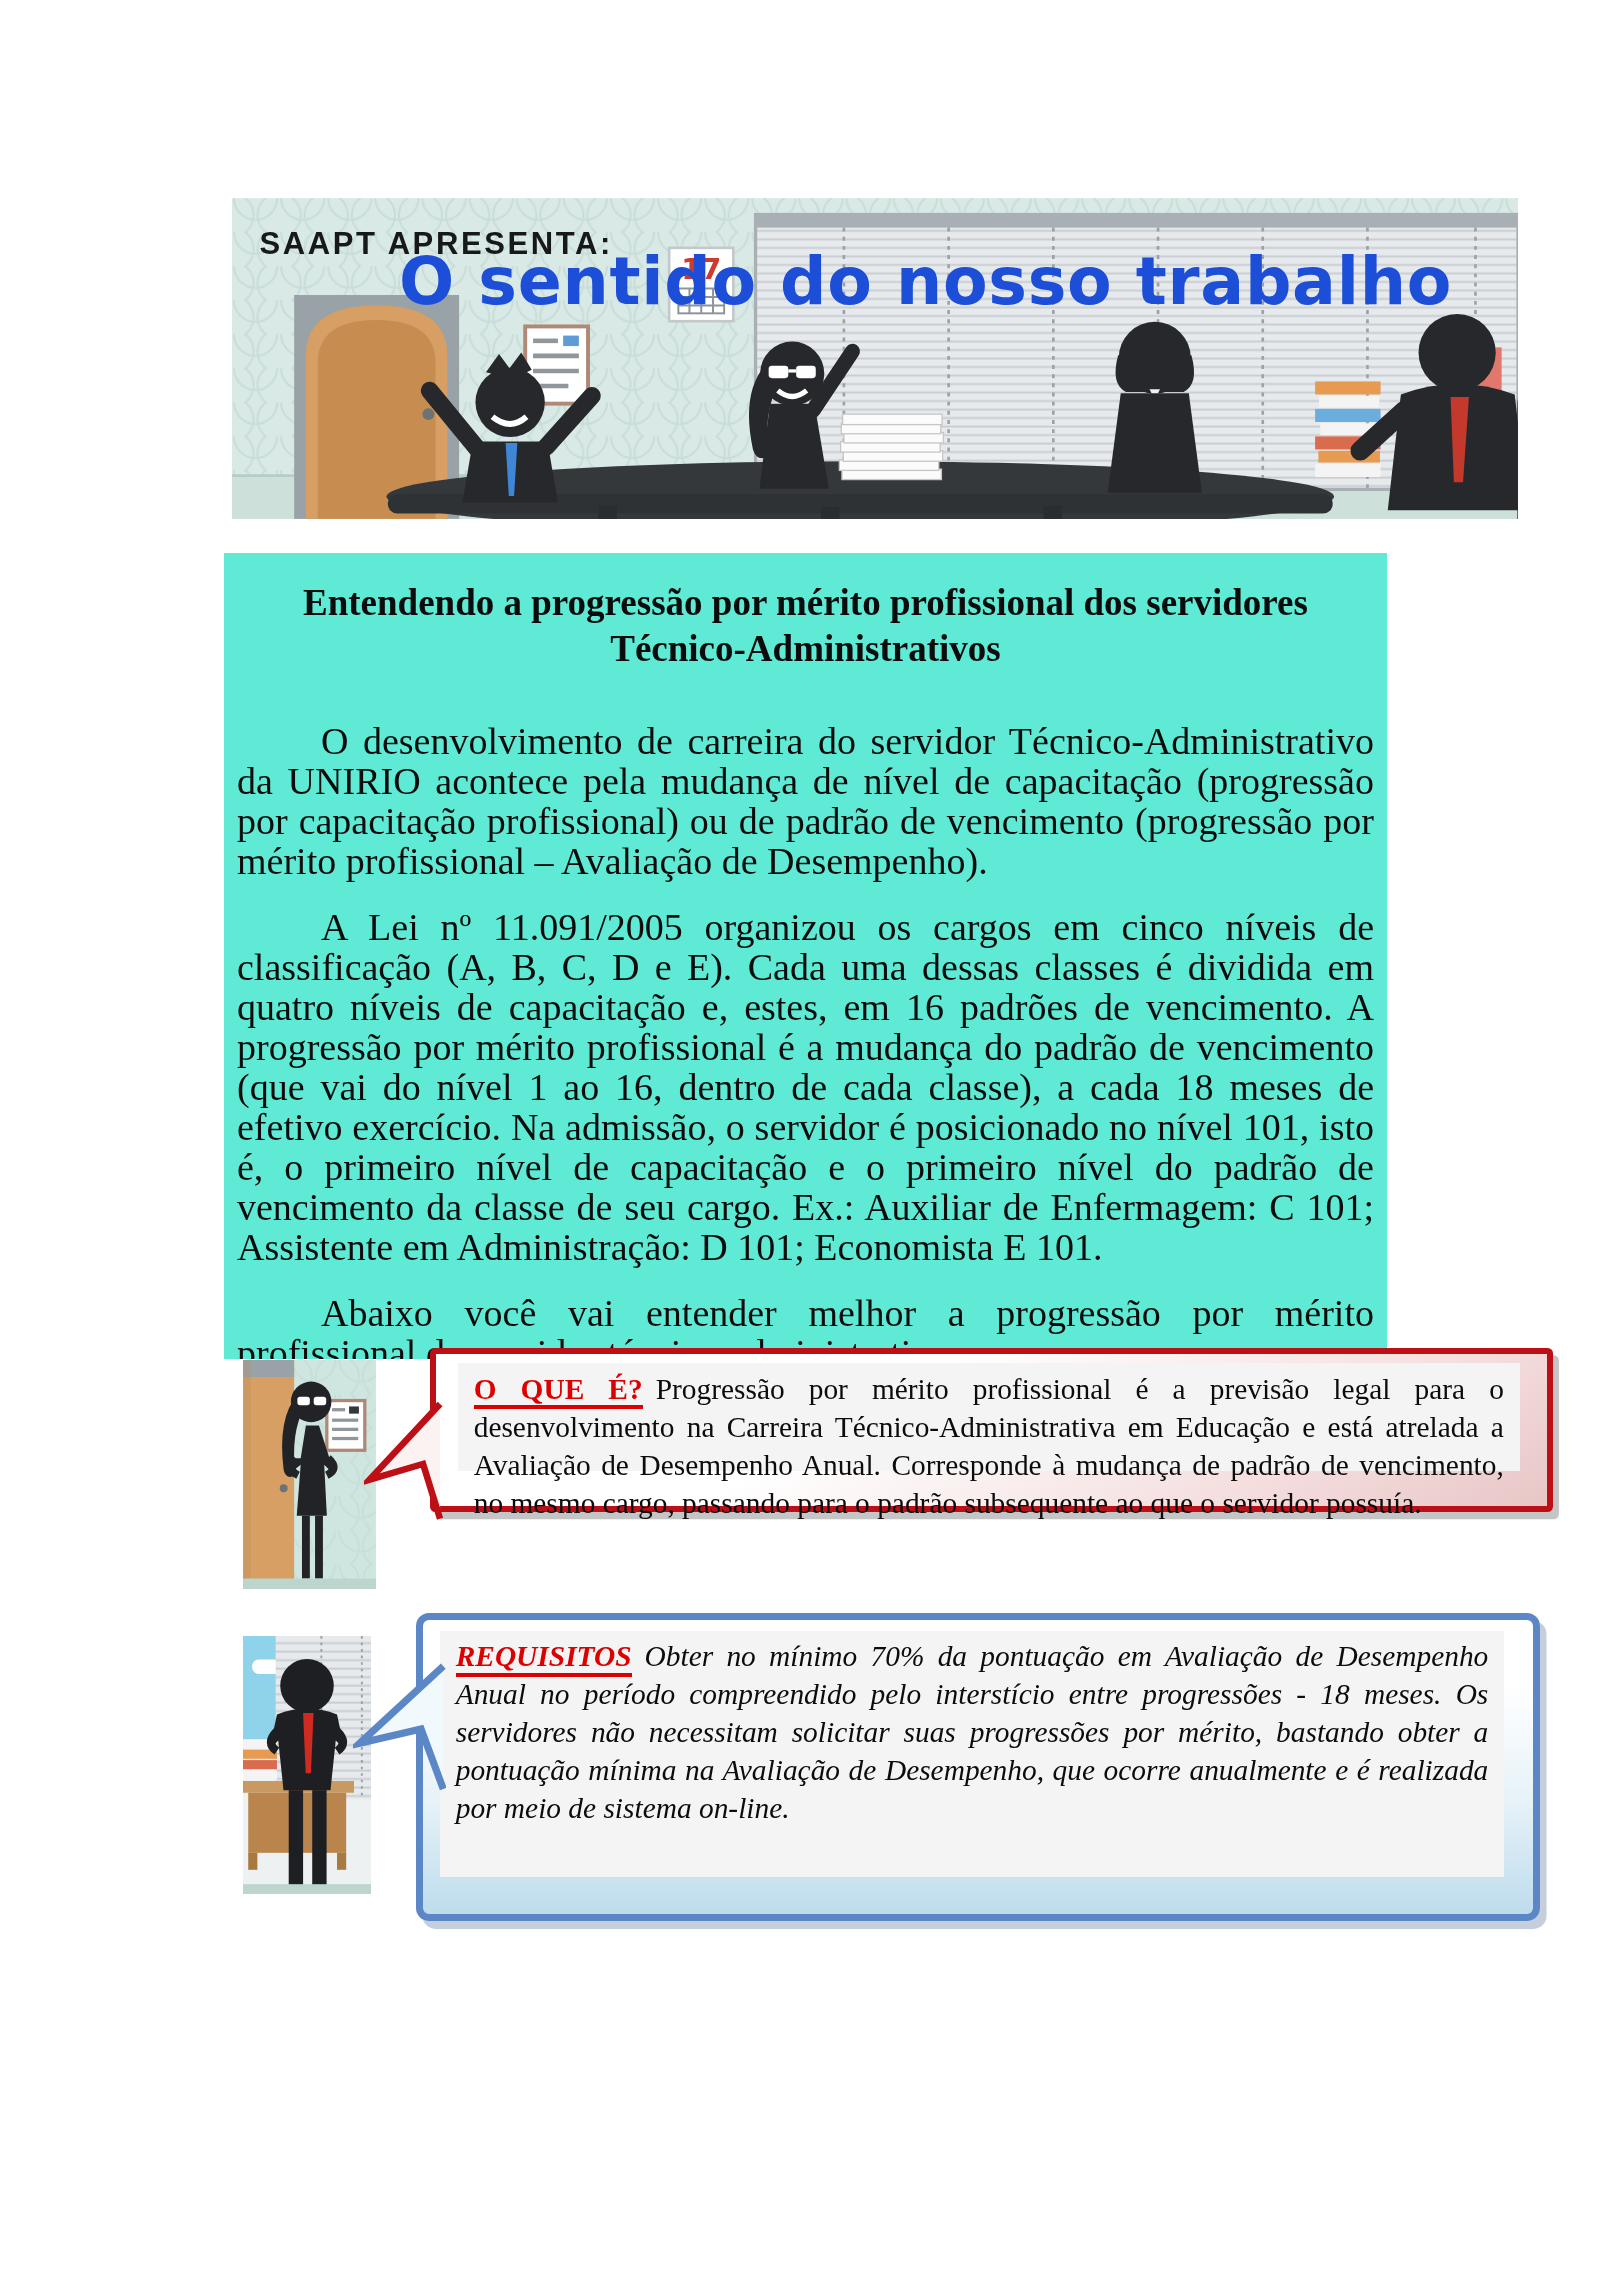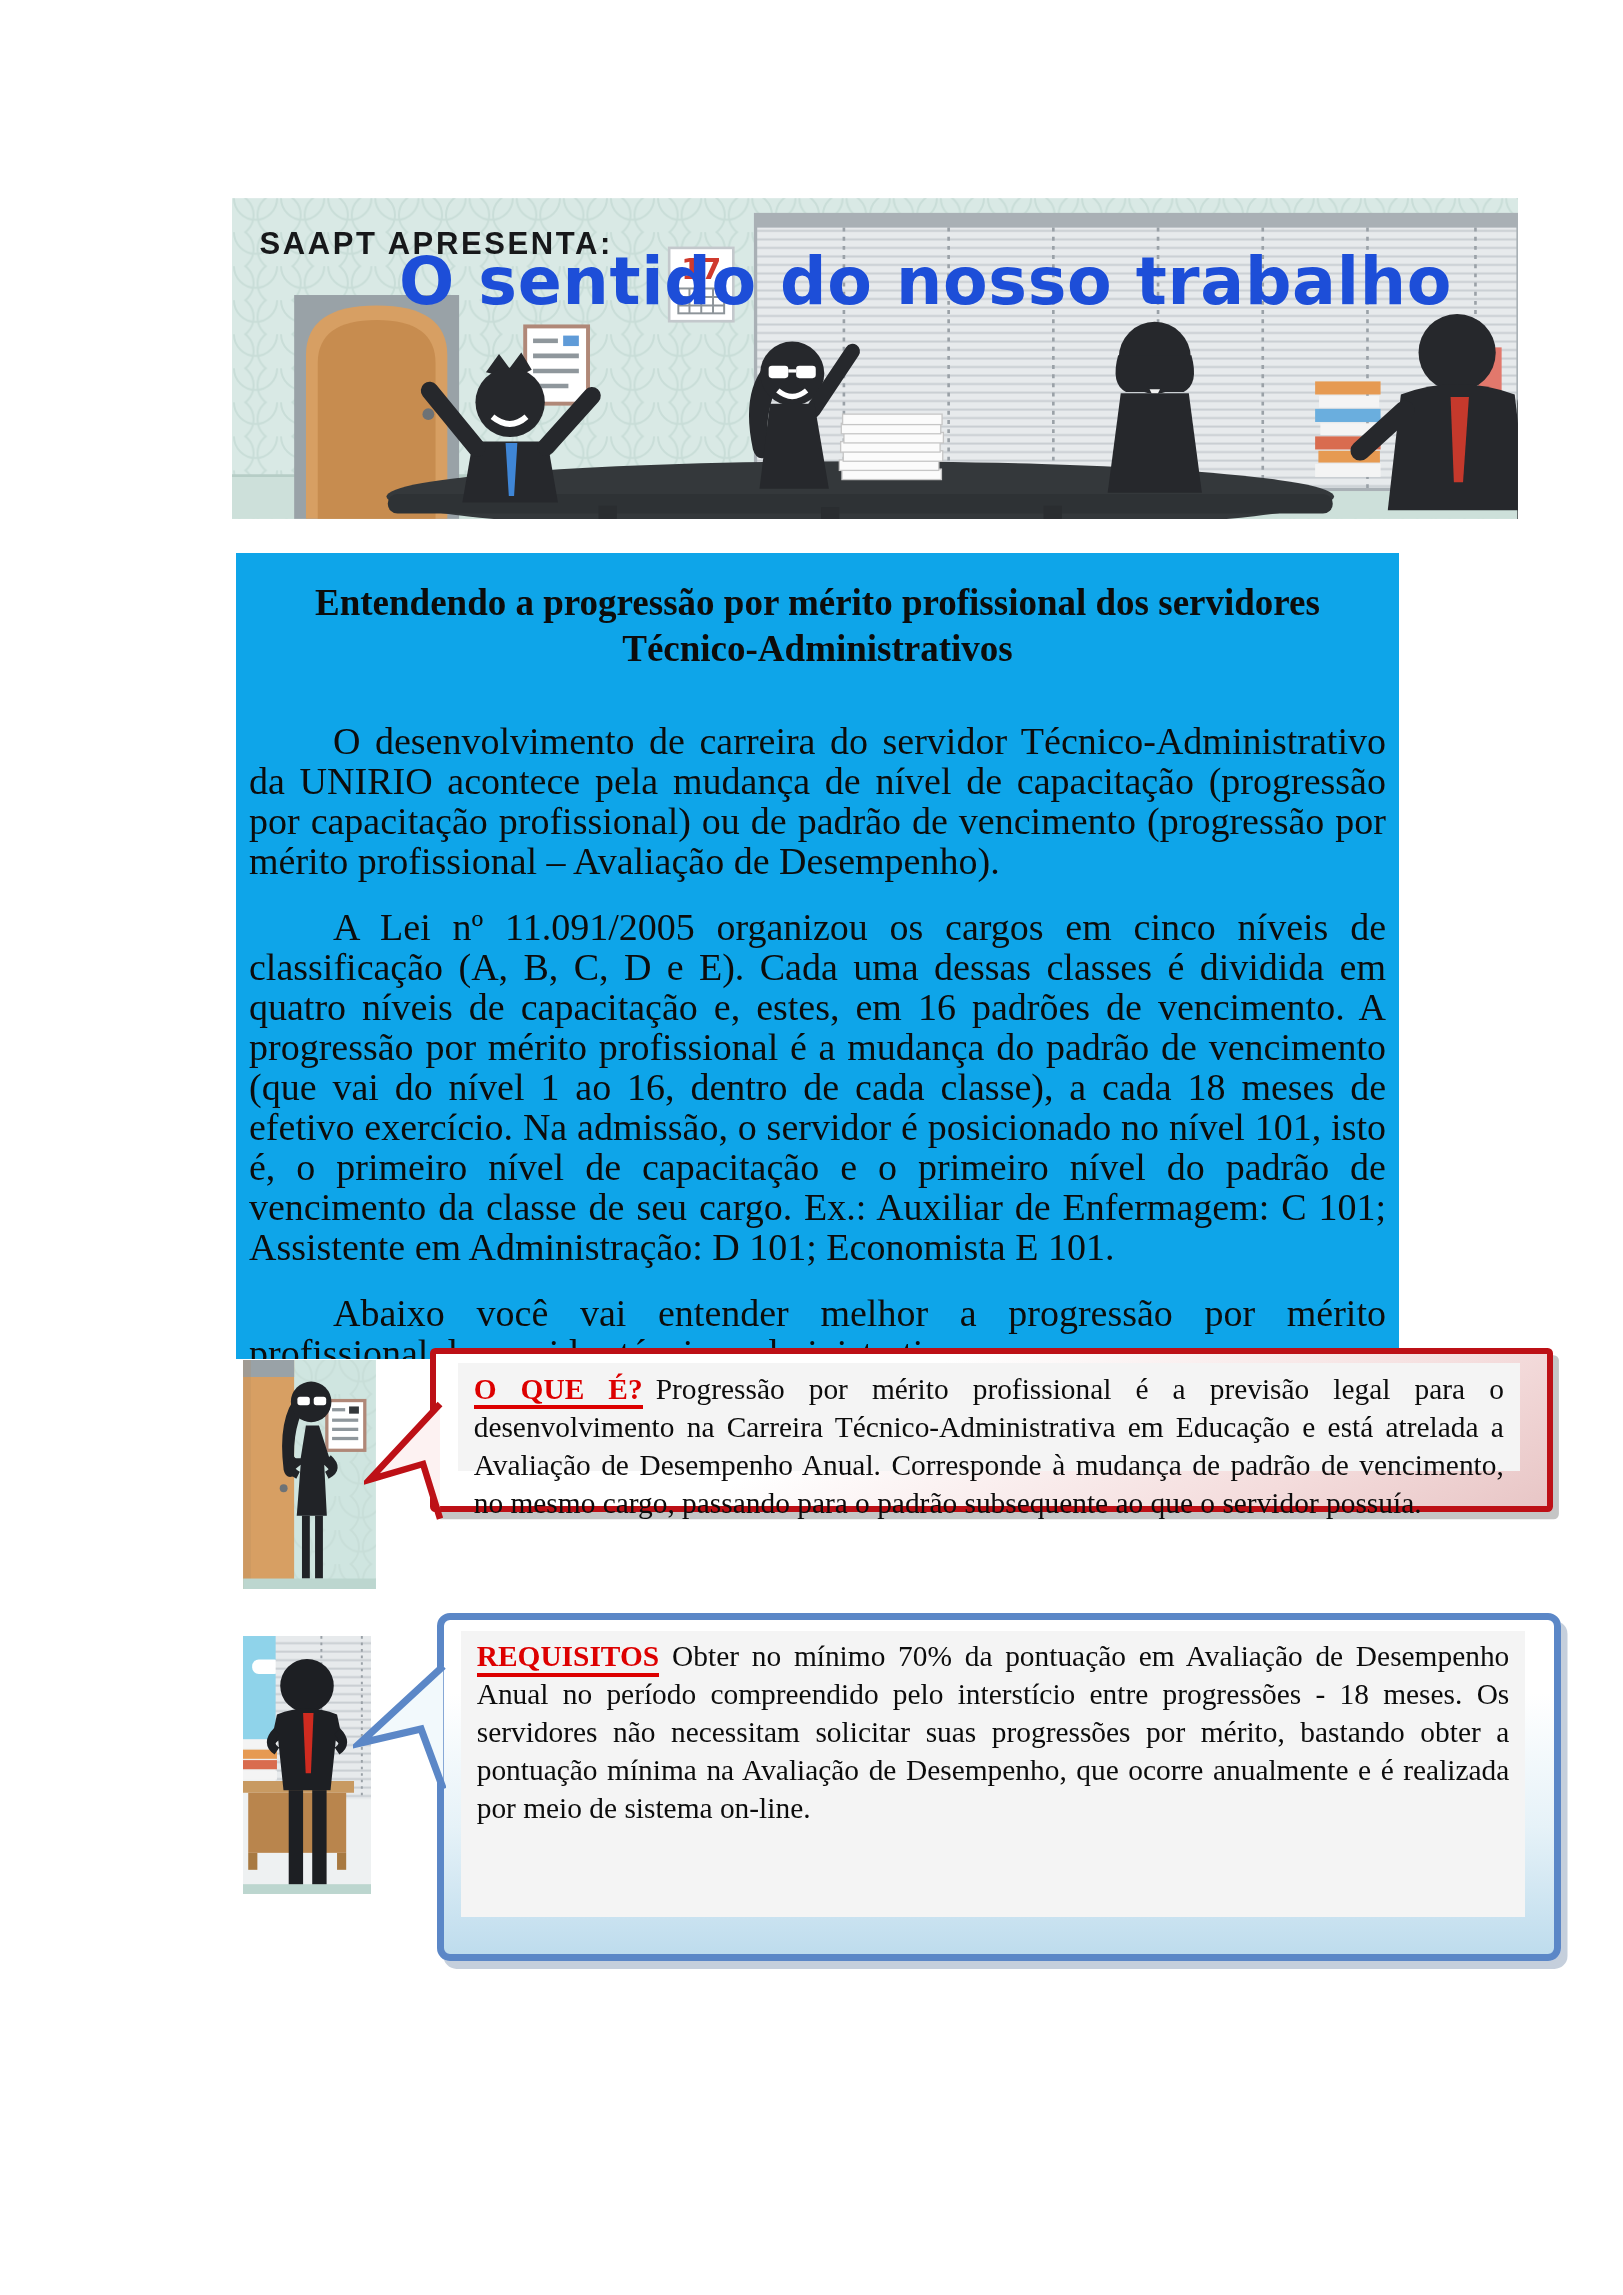--- a/index.html
+++ b/index.html
@@ -9,35 +9,35 @@
   
   .banner{position:absolute;left:232px;top:198px;width:1286px;height:321px;overflow:hidden;}
   .banner svg{position:absolute;left:0;top:0;}
   .banner-kicker{position:absolute;left:27.5px;top:28px;font-family:Liberation Sans, sans-serif;
         font-weight:bold;font-size:31px;letter-spacing:2.6px;color:#17181a;}
   .banner-title{position:absolute;left:124px;top:51px;width:1139px;text-align:center;
         font-family:"DejaVu Sans",sans-serif;font-weight:800;font-size:65px;line-height:1;
         color:#1d4ed8;letter-spacing:0.7px;white-space:nowrap;}
 
   
-  .article{position:absolute;left:236px;top:553px;width:1163px;height:806px;background:#0ea5e9;
+  .article{position:absolute;left:224px;top:553px;width:1163px;height:806px;background:#5eead4;
         box-sizing:border-box;padding:18.3px 13px 0 13px;overflow:hidden;}
   .article h1{margin:9.2px 26px 50px 26px;text-align:center;font-size:37px;line-height:1.22;
         font-weight:bold;color:#0c0c0c;}
   .article p{margin:0 0 26px 0;font-size:38px;line-height:40px;text-align:justify;
         text-indent:84px;color:#0c0c0c;}
 
   
   .callout{position:absolute;box-sizing:border-box;}
   .callout-red{left:430px;top:1348px;width:1123px;height:164px;border:6.5px solid #bd1016;
         border-radius:5.2px;background:linear-gradient(150deg,#ffffff 38%,#f4dcdc 78%,#e8c6c6 100%);
         box-shadow:5.9px 7.2px 0 rgba(150,150,150,.55);}
-  .callout-blue{left:437px;top:1613px;width:1124px;height:348px;border:7.2px solid #5b87c7;
+  .callout-blue{left:416px;top:1613px;width:1124px;height:308px;border:7.2px solid #5b87c7;
         border-radius:13px;background:linear-gradient(180deg,#ffffff 22%,#e6f2f8 62%,#bedced 100%);
-        box-shadow:6.5px 7.9px 0 rgba(140,160,185,.5);}
+        box-shadow:6.5px 7.9px 0 rgba(140,160,185,.5);font-style:italic;}
   .callout-inner{position:absolute;background:#f4f4f4;}
   .callout-red .callout-inner{left:22px;right:27.5px;top:9.2px;bottom:35px;}
   .callout-blue .callout-inner{left:17px;right:29px;top:10.5px;bottom:37px;}
   .callout-text{margin:0;padding:6.5px 15.7px;font-size:29.4px;line-height:38px;text-align:justify;color:#0c0c0c;}
   .callout-text.second{padding-top:26px;}
   .callout-label{font-weight:bold;border-bottom:4.6px solid currentColor;padding-bottom:0.7px;margin-right:13px;}
   .callout-red .callout-label{color:#dd0000;}
   .callout-blue .callout-label{color:#dd0000;}
 
   

